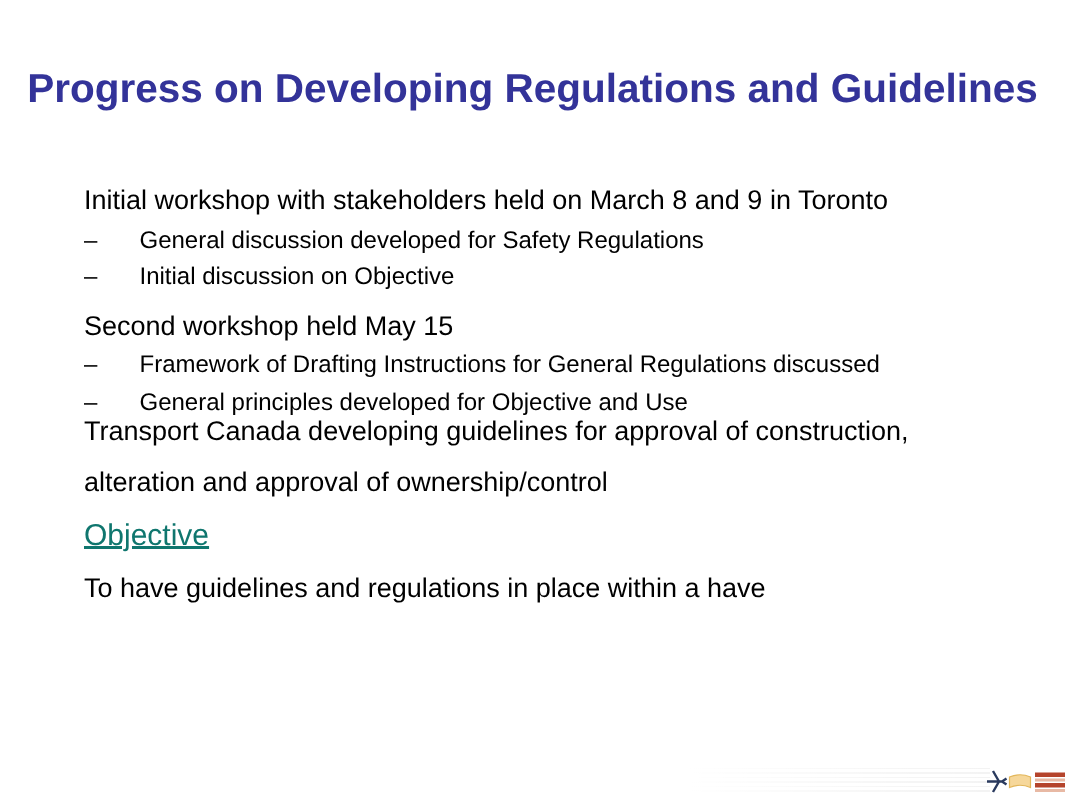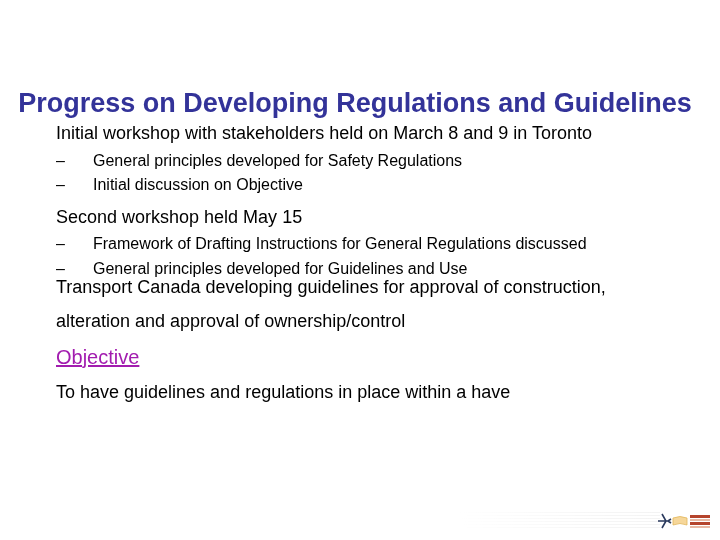--- a/index.html
+++ b/index.html
@@ -2,31 +2,31 @@
 <html><head>
   <meta charset="utf-8">
   <style>
     html, body { margin: 0; padding: 0; }
     body {
       width: 720px; height: 540px; background: #ffffff; position: relative; overflow: hidden;
       font-family: "Liberation Sans", sans-serif; color: #000;
     }
     .title {
       position: absolute; left: 0; top: 44px; width: 710px; text-align: center;
-      color: #333399; font-weight: bold; font-size: 27px; line-height: 30px; margin-top: 44px;
+      color: #333399; font-weight: bold; font-size: 27px; line-height: 30px;
     }
     .lvl1 {
       position: absolute; left: 56px; font-size: 18px; line-height: 22px; color: #000;
     }
     .lvl2 {
       position: absolute; left: 56px; font-size: 16px; line-height: 20px; color: #000;
     }
     .lvl2 .dash { display: inline-block; width: 37px; }
     .link {
-      position: absolute; left: 56px; font-size: 20px; line-height: 24px; color: #a21caf;
+      position: absolute; left: 56px; font-size: 20px; line-height: 24px; color: #0f766e;
       text-decoration: underline; cursor: pointer;
     }
     .footer-band {
       position: absolute; left: 460px; top: 512px; width: 200px; height: 16px;
       background: repeating-linear-gradient(180deg, #f2f2f2 0px, #f2f2f2 1px, #ffffff 1px, #ffffff 3px);
       opacity: 0.9;
     }
     .footer-band::before {
       content: ""; position: absolute; inset: 0;
       background: linear-gradient(90deg, #ffffff 0%, rgba(255,255,255,0) 100%);
@@ -35,32 +35,32 @@
       position: absolute; left: 656px; top: 510px; width: 60px; height: 22px;
     }
   </style>
 </head>
 <body>
 
 <div class="title">Progress on Developing Regulations and Guidelines</div>
 
 <div class="lvl1" style="top:122px">Initial workshop with stakeholders held on March 8 and 9 in Toronto</div>
 <div class="lvl2" style="top:151px">
-  <span class="dash">–</span><span>General principles developed for Safety Regulations</span>
+  <span class="dash">–</span><span>General discussion developed for Safety Regulations</span>
 </div>
 <div class="lvl2" style="top:175px">
   <span class="dash">–</span><span>Initial discussion on Objective</span>
 </div>
 
 <div class="lvl1" style="top:206px">Second workshop held May 15</div>
 <div class="lvl2" style="top:234px">
   <span class="dash">–</span><span>Framework of Drafting Instructions for General Regulations discussed</span>
 </div>
 <div class="lvl2" style="top:259px">
-  <span class="dash">–</span><span>General principles developed for Guidelines and Use</span>
+  <span class="dash">–</span><span>General principles developed for Objective and Use</span>
 </div>
 
 <div class="lvl1" style="top:276px">Transport Canada developing guidelines for approval of construction,</div>
 <div class="lvl1" style="top:310px">alteration and approval of ownership/control</div>
 
 <div class="link" style="top:345px">Objective</div>
 
 <div class="lvl1" style="top:381px">To have guidelines and regulations in place within a have</div>
 
 <div class="footer-band"></div>

